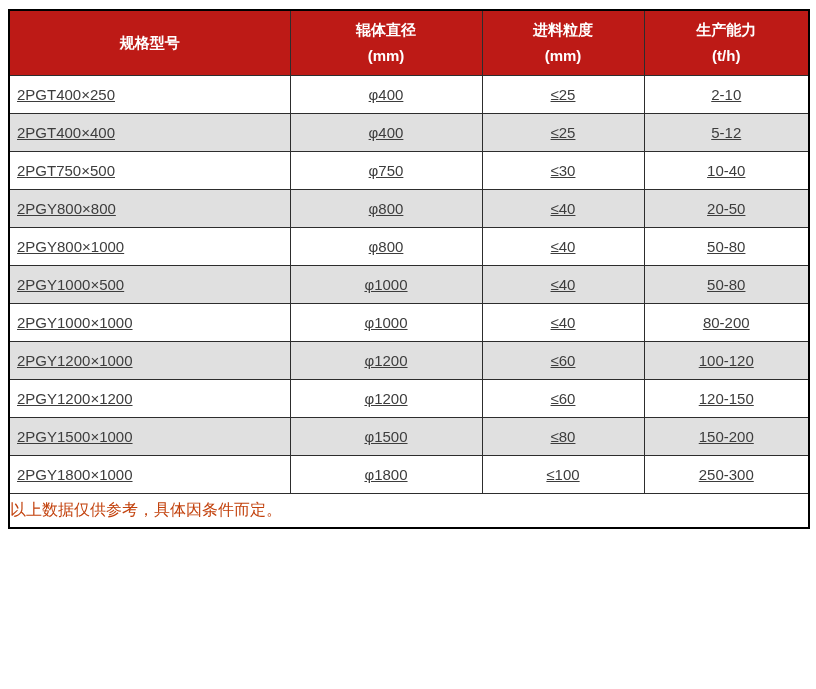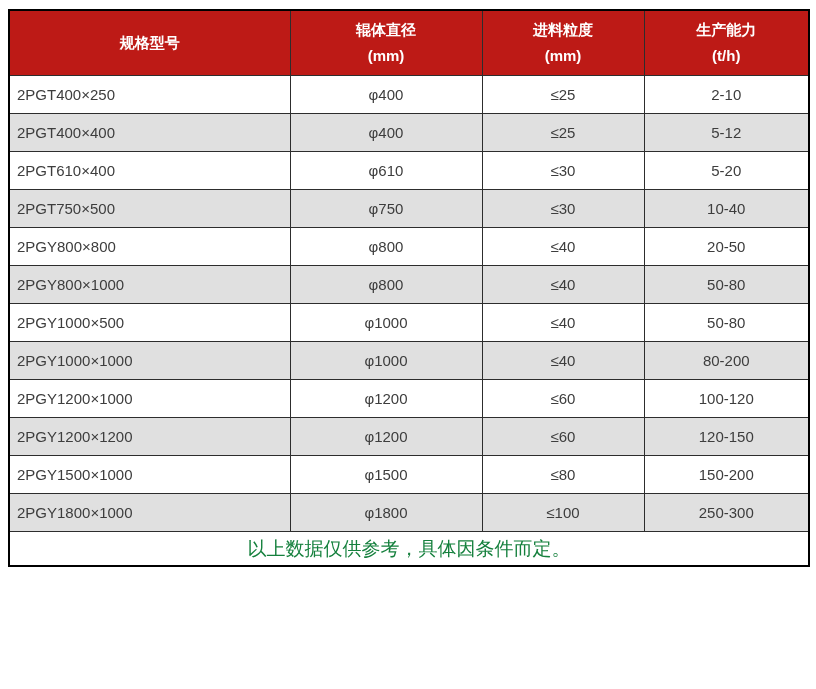--- a/index.html
+++ b/index.html
@@ -45,34 +45,35 @@
   .spec-table thead th .hline {
     line-height: 26px;
   }
   .spec-table tbody td {
     height: 37px;
     font-size: 15px;
     color: #3d3d3d;
     text-align: center;
     vertical-align: middle;
     background: #ffffff;
+    text-decoration: underline;
   }
   .spec-table tbody tr:nth-child(even) td {
     background: #e0e0e0;
   }
   .spec-table tbody td.model-cell {
     text-align: left;
     padding-left: 7px;
   }
   .spec-table tfoot td {
     height: 33px;
-    text-align: center;
+    text-align: left;
     vertical-align: middle;
-    font-size: 19px;
-    color: #15803d;
+    font-size: 16px;
+    color: #c2410c;
     background: #ffffff;
   }
 </style>
 </head>
 <body>
 
 <div class="page">
   <table class="spec-table">
     <colgroup>
       <col style="width:281px">
@@ -104,26 +105,20 @@
         <td class="model-cell">2PGT400×250</td>
         <td>φ400</td>
         <td>≤25</td>
         <td>2-10</td>
       </tr>
       <tr>
         <td class="model-cell">2PGT400×400</td>
         <td>φ400</td>
         <td>≤25</td>
         <td>5-12</td>
-      </tr>
-      <tr>
-        <td class="model-cell">2PGT610×400</td>
-        <td>φ610</td>
-        <td>≤30</td>
-        <td>5-20</td>
       </tr>
       <tr>
         <td class="model-cell">2PGT750×500</td>
         <td>φ750</td>
         <td>≤30</td>
         <td>10-40</td>
       </tr>
       <tr>
         <td class="model-cell">2PGY800×800</td>
         <td>φ800</td>

